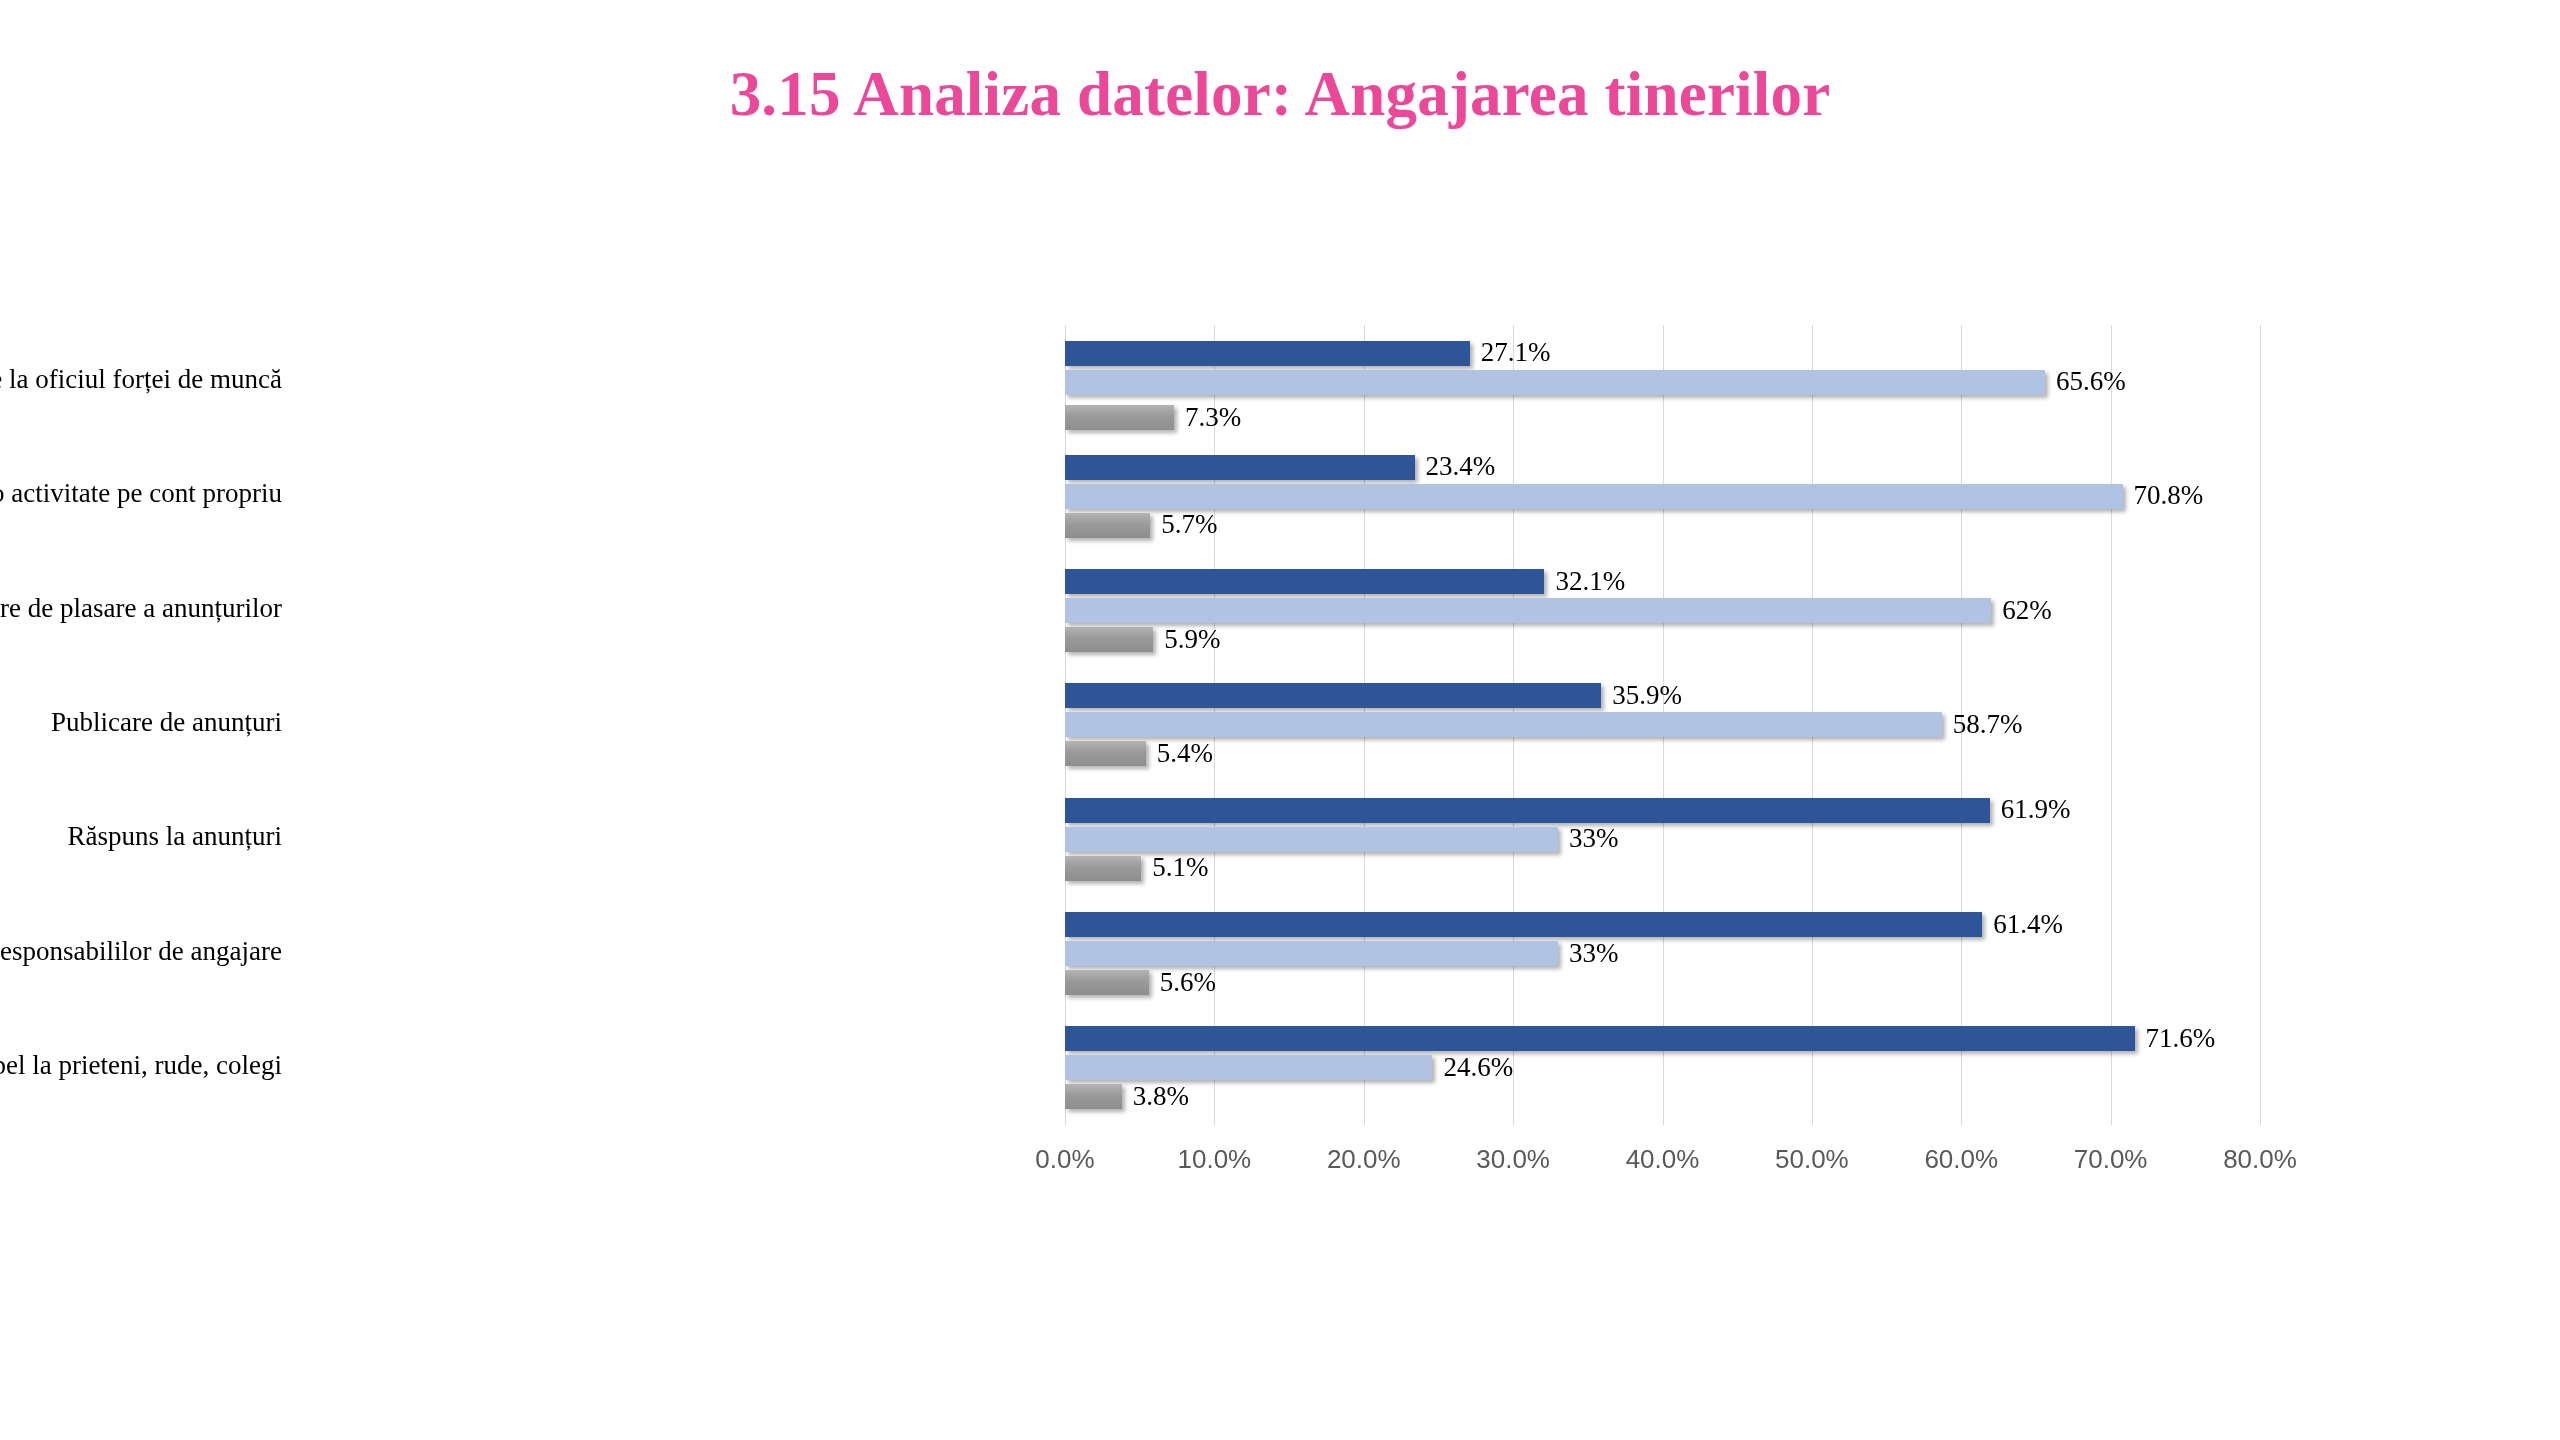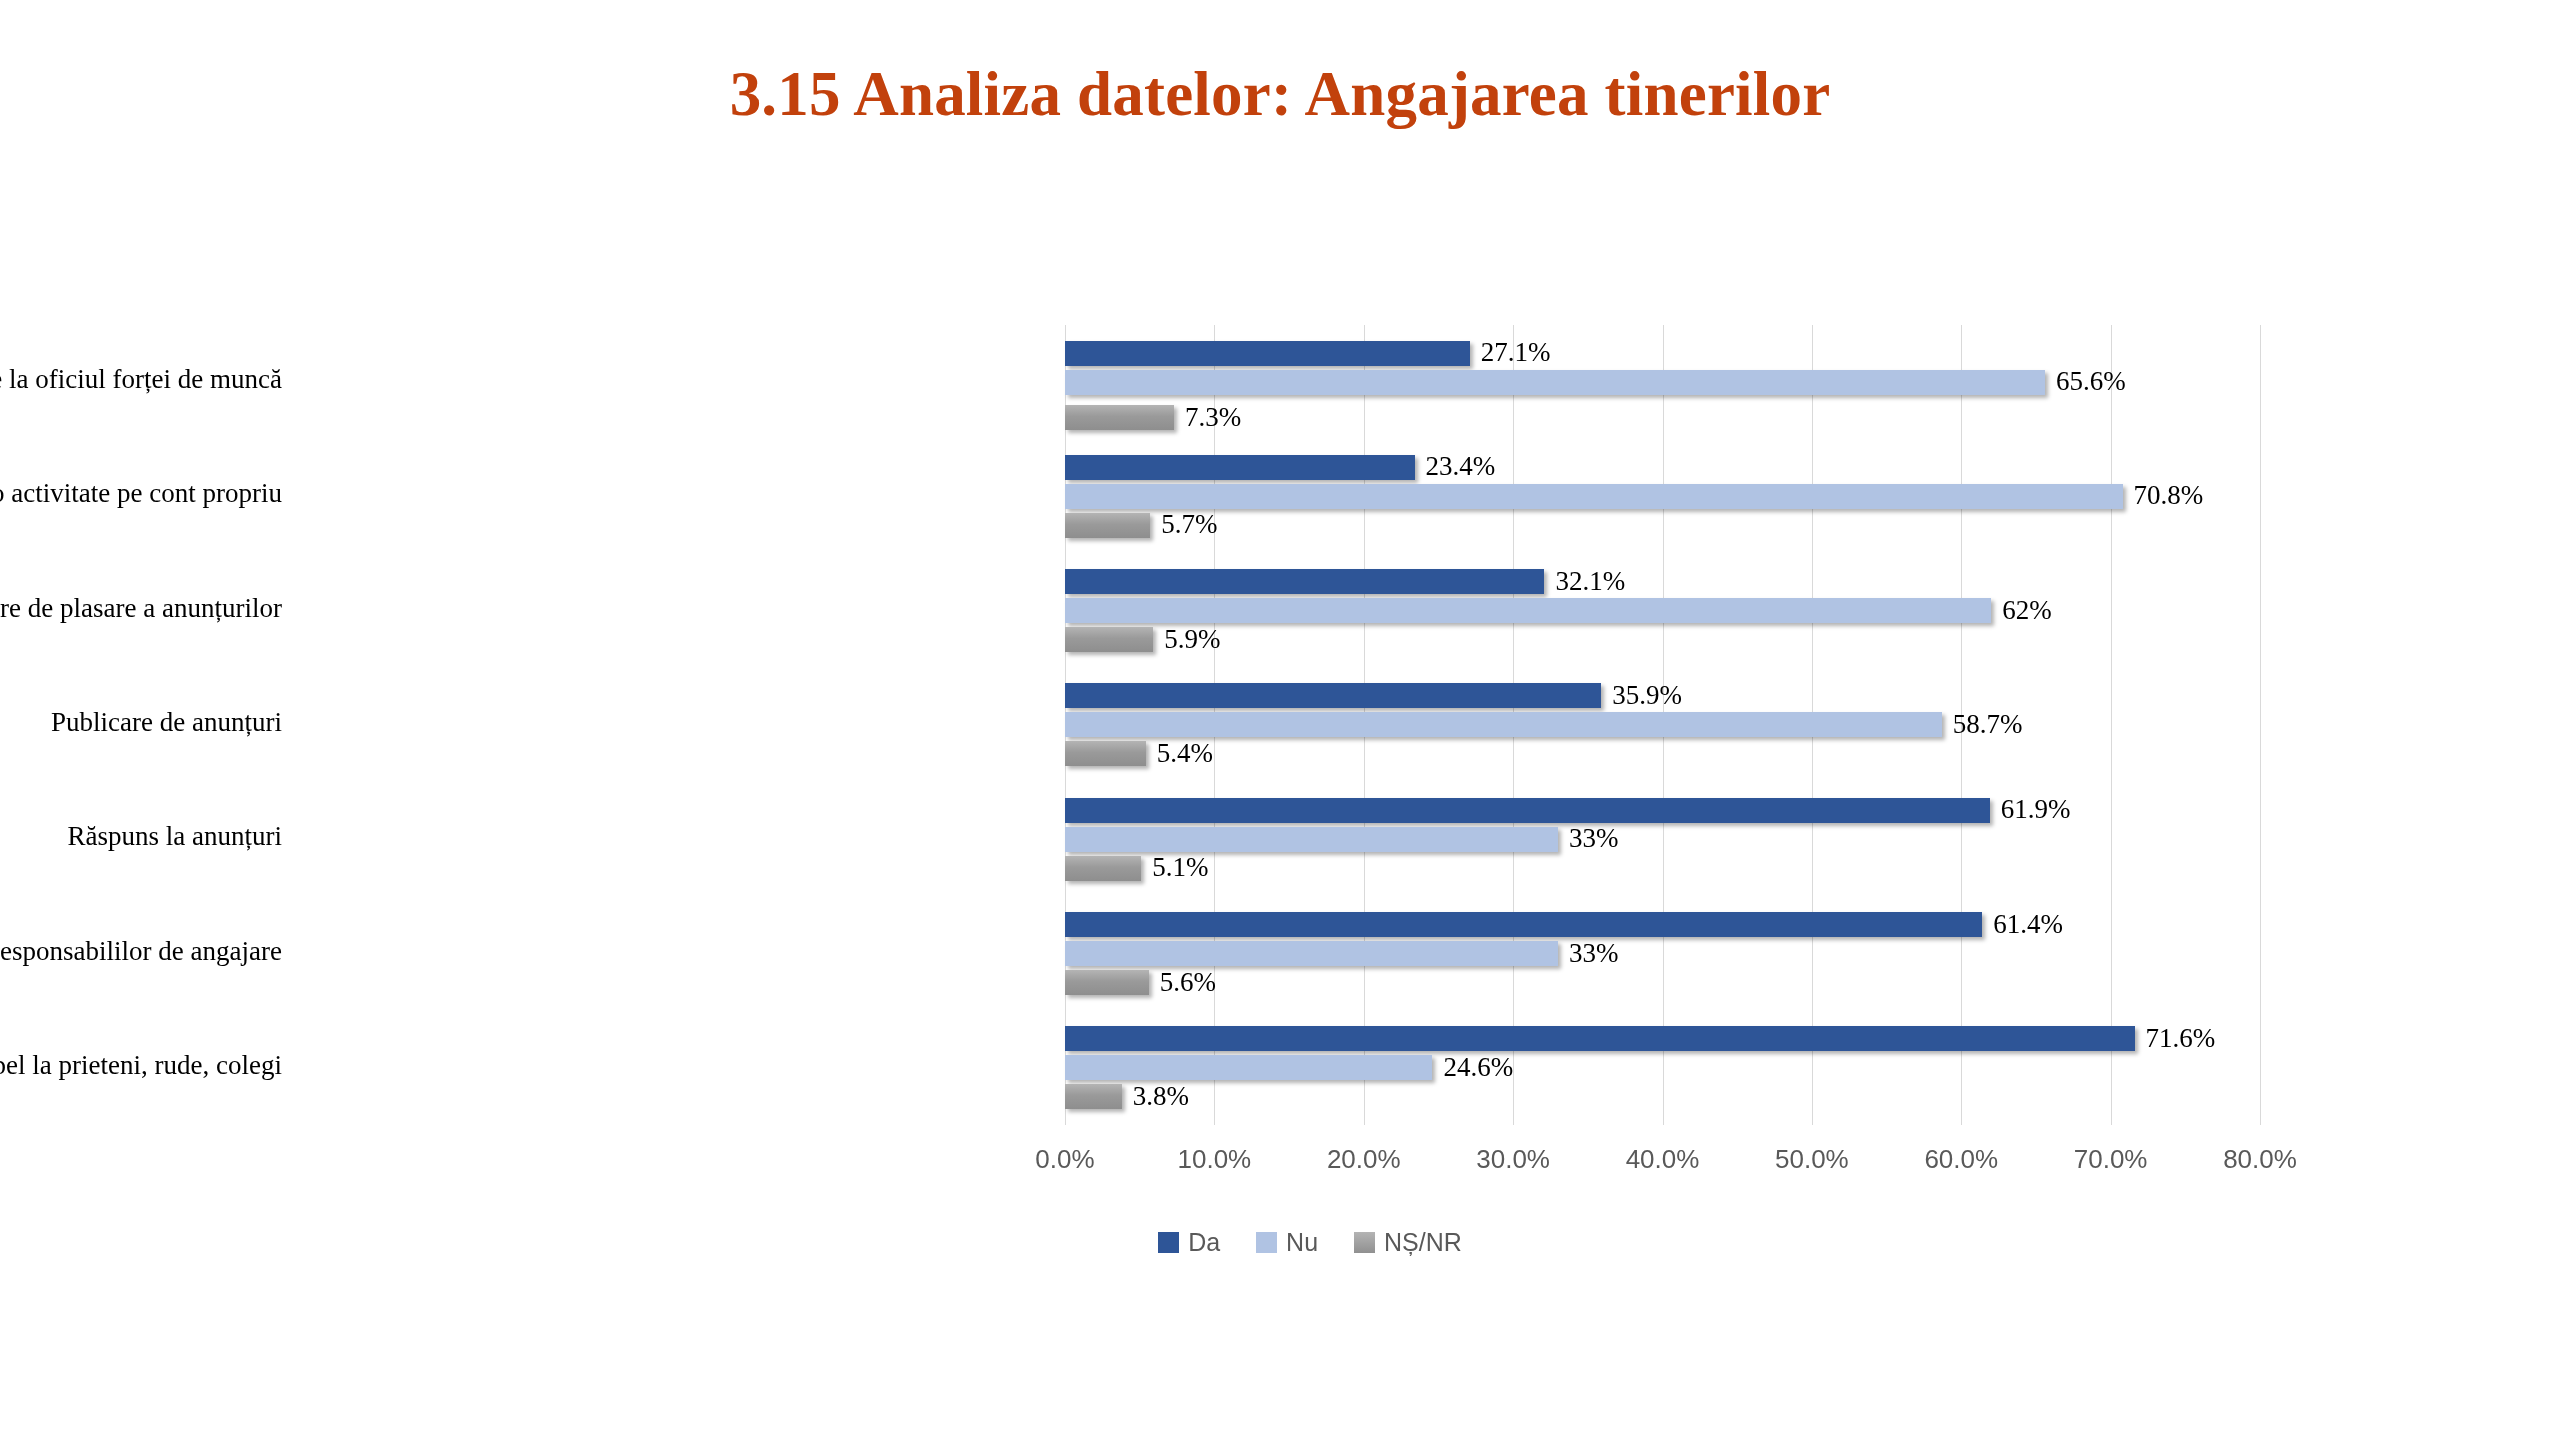--- a/index.html
+++ b/index.html
@@ -6,21 +6,21 @@
   body{
     width:2560px;height:1440px;background:#ffffff;
     font-family:"Liberation Serif","DejaVu Serif",serif;
     overflow:hidden;position:relative;
   }
   .page{position:absolute;inset:0;}
 
   
   .main-title{
     position:absolute;top:58px;left:0;width:2560px;text-align:center;
-    font-size:63px;font-weight:bold;color:#c2410c;letter-spacing:.2px;
+    font-size:63px;font-weight:bold;color:#ec4899;letter-spacing:.2px;
     font-family:"Liberation Serif","DejaVu Serif",serif;
   }
   .chart-subtitle{
     position:absolute;top:240px;left:0;width:2560px;text-align:center;
     font-size:29px;font-weight:bold;color:#000000;
     font-family:"Liberation Serif","DejaVu Serif",serif;
   }
 
   
   #chart-area{
@@ -218,28 +218,14 @@
       <div class="x-tick" style="left: 1214.38px;">10.0%</div>
       <div class="x-tick" style="left: 1363.75px;">20.0%</div>
       <div class="x-tick" style="left: 1513.12px;">30.0%</div>
       <div class="x-tick" style="left: 1662.5px;">40.0%</div>
       <div class="x-tick" style="left: 1811.88px;">50.0%</div>
       <div class="x-tick" style="left: 1961.25px;">60.0%</div>
       <div class="x-tick" style="left: 2110.62px;">70.0%</div>
       <div class="x-tick" style="left: 2260px;">80.0%</div>
     </div>
 
-  <div id="legend">
-      <div class="legend-item">
-        <span class="legend-swatch s0"></span>
-        <span class="legend-text">Da</span>
-      </div>
-      <div class="legend-item">
-        <span class="legend-swatch s1"></span>
-        <span class="legend-text">Nu</span>
-      </div>
-      <div class="legend-item">
-        <span class="legend-swatch s2"></span>
-        <span class="legend-text">NȘ/NR</span>
-      </div>
-    </div>
 
 </div>
 
 </body></html>

